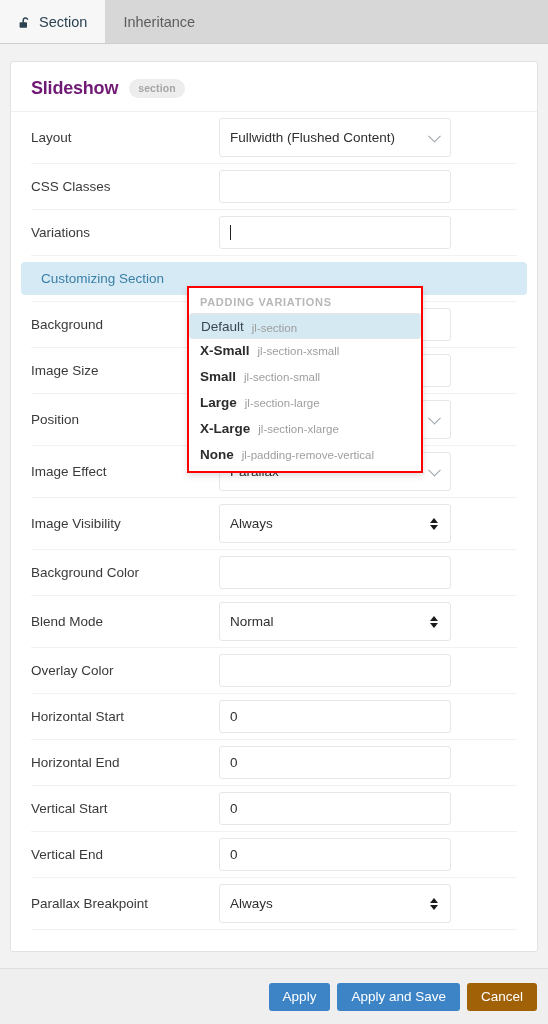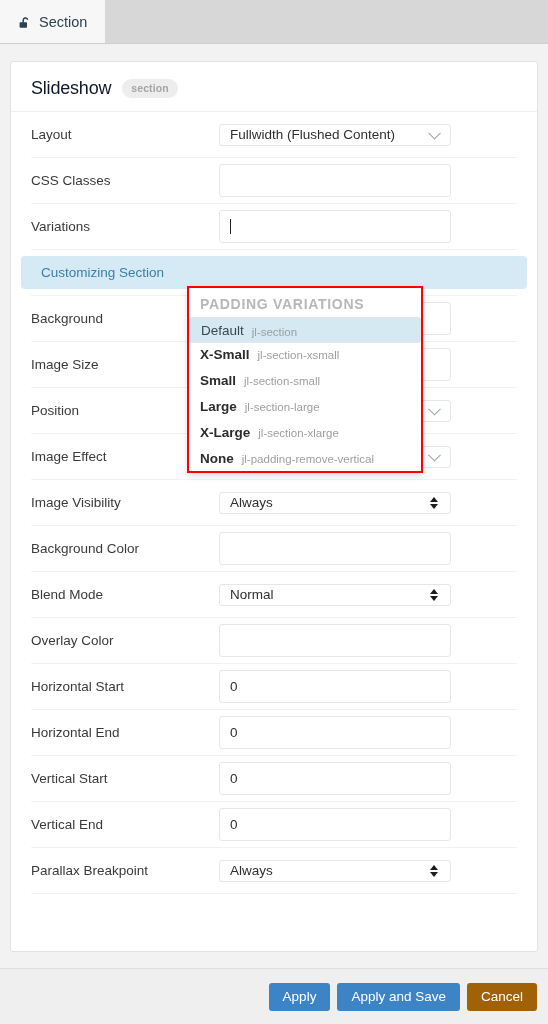--- a/index.html
+++ b/index.html
@@ -52,21 +52,21 @@
     border:1px solid #e2e2e2;
     border-radius:3px;
     overflow:hidden;
   }
 
   .card-head{
     padding:16px 20px 12px 20px;
     display:flex; align-items:center; gap:11px;
     border-bottom:1px solid #efefef;
   }
-  .card-title{ font-size:18px; font-weight:normal; color:#0f172a; letter-spacing:-0.2px;}
+  .card-title{ font-size:18px; font-weight:bold; color:#701a75; letter-spacing:-0.2px;}
   .badge{
     background:#ededed; color:#a5a5a5;
     font-size:10.5px; font-weight:bold;
     padding:3px 9px 4px 9px; border-radius:10px;
     letter-spacing:0.1px;
   }
 
   
   .rows{ padding:0 20px; }
   .row{
@@ -77,21 +77,21 @@
   }
   .row:last-child{ border-bottom:1px solid #f2f2f2; }
   .lbl{
     width:168px; flex:0 0 168px;
     font-size:13.5px; color:#3a3a3a;
     padding-right:10px;
   }
   .ctl{ flex:1 1 auto; padding:6px 0; }
 
   .input, .sel{
-    width:232px; height:22px;
+    width:232px; height:39px;
     border:1px solid #e6e6e6;
     border-radius:3px;
     background:#fff;
     font-size:13.5px;
     color:#2f2f2f;
     padding:0 10px;
     display:flex; align-items:center;
     position:relative;
     font-family:"Liberation Sans", sans-serif;
   }
@@ -134,21 +134,21 @@
   .dropdown{
     position:absolute;
     left:187px; top:242px;
     width:236px; height:187px;
     background:#fff;
     border:2px solid #ff0000;
     z-index:40;
     box-shadow:0 3px 7px rgba(0,0,0,.13);
   }
   .dd-head{
-    font-size:14px; color:#b7b7b7; font-weight:bold;
+    font-size:11px; color:#b7b7b7; font-weight:bold;
     letter-spacing:.7px;
     padding:8px 11px 5px 11px;
     border-radius:12px;
   }
   .dd-item{
     display:flex; align-items:baseline; gap:8px;
     padding:4px 11px 4px 11px;
     cursor:pointer;
     height:26px;
   }
@@ -184,20 +184,23 @@
 <div class="tabbar">
   <div class="tab active">
     <span class="lock-ico">
       <svg width="14" height="14" viewBox="0 0 14 14">
         <path d="M5.2 6.3V4.2a2.3 2.3 0 0 1 4.3-1.1" fill="none" stroke="#2b4250" stroke-width="1.5" stroke-linecap="round"></path>
         <rect x="1.6" y="6.2" width="7.4" height="5.6" rx="0.8" fill="#2b4250"></rect>
       </svg>
     </span>
     <span>Section</span>
   </div>
+  <div class="tab inactive">
+    <span>Inheritance</span>
+  </div>
 </div>
 
 <div class="page">
 
   <div class="card">
 
     <div class="card-head">
       <span class="card-title">Slideshow</span>
       <span class="badge">section</span>
     </div>

